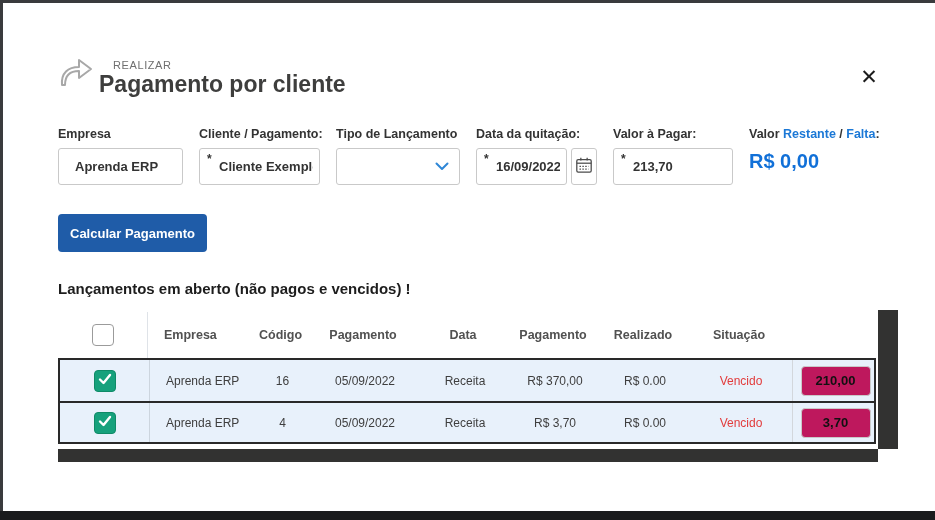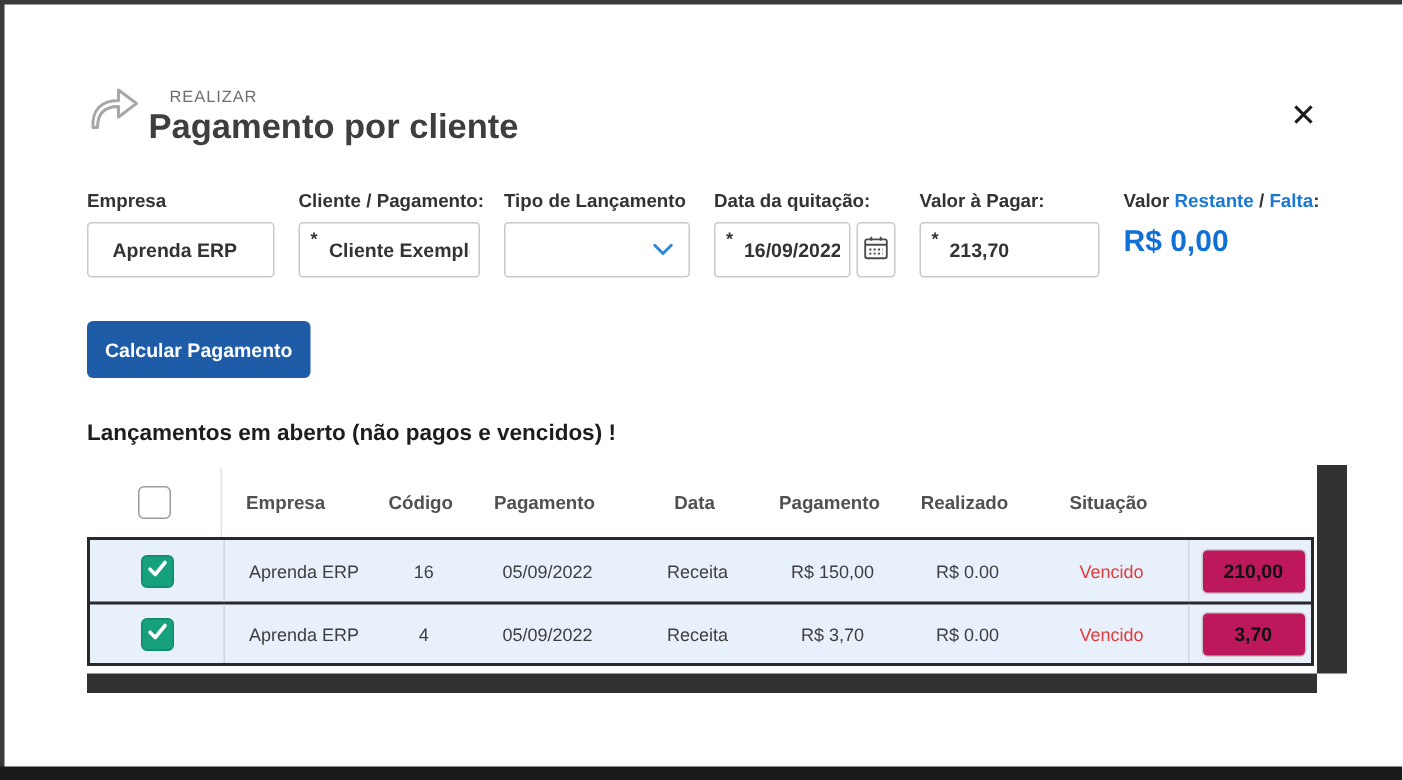--- a/index.html
+++ b/index.html
@@ -184,21 +184,21 @@
               <svg width="14" height="12" viewBox="0 0 14 12">
                 <polyline points="2,6.5 5.5,10 12,2" fill="none" stroke="#fff" stroke-width="2.4" stroke-linecap="round" stroke-linejoin="round"></polyline>
               </svg>
             </span>
           </span>
         </div>
         <div class="cell c2">Aprenda ERP</div>
         <div class="cell c3">16</div>
         <div class="cell c4">05/09/2022</div>
         <div class="cell c5">Receita</div>
-        <div class="cell c6">R$ 150,00</div>
+        <div class="cell c6">R$ 370,00</div>
         <div class="cell c7">R$ 0.00</div>
         <div class="cell c8 situacao">Vencido</div>
         <div class="cell c9">
           <input class="pay-input" value="210,00" style="">
         </div>
       </div>
 
       <div class="trow">
         <div class="cell c1">
           <span class="checkbox checked">

